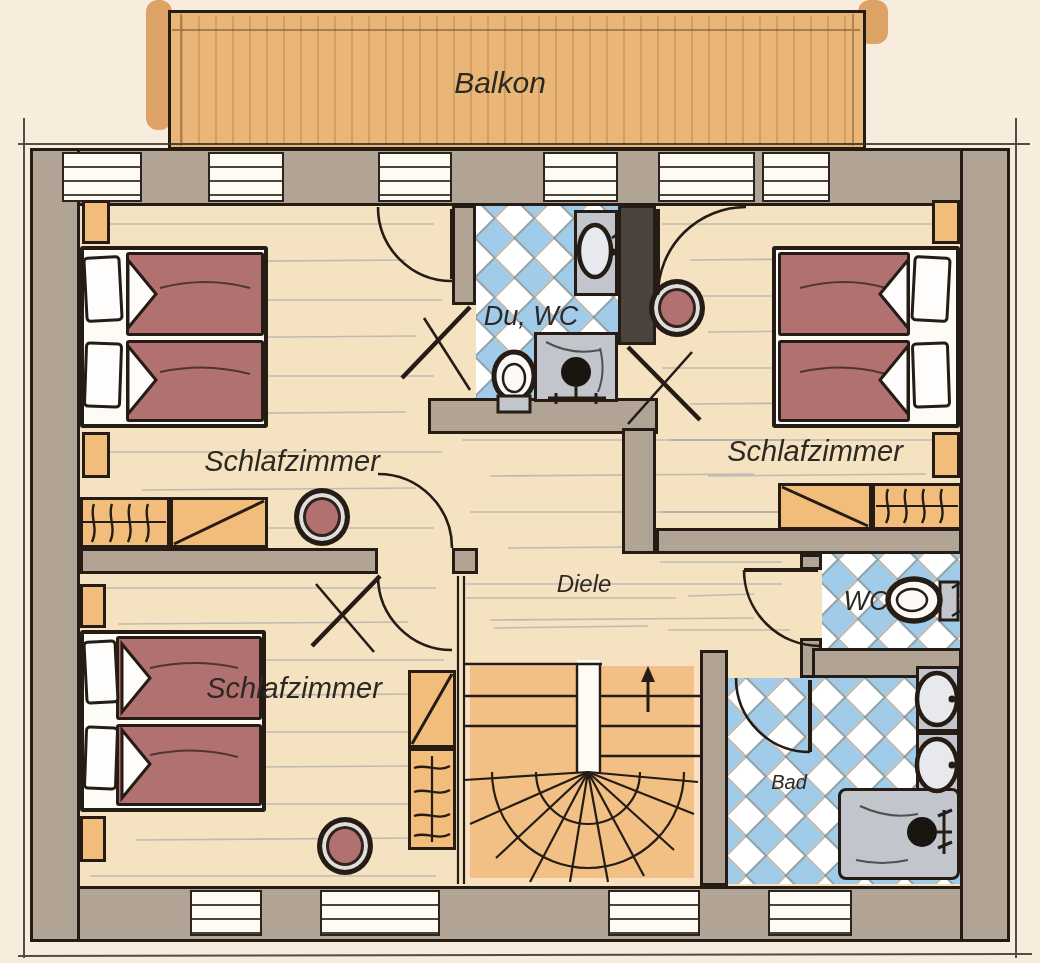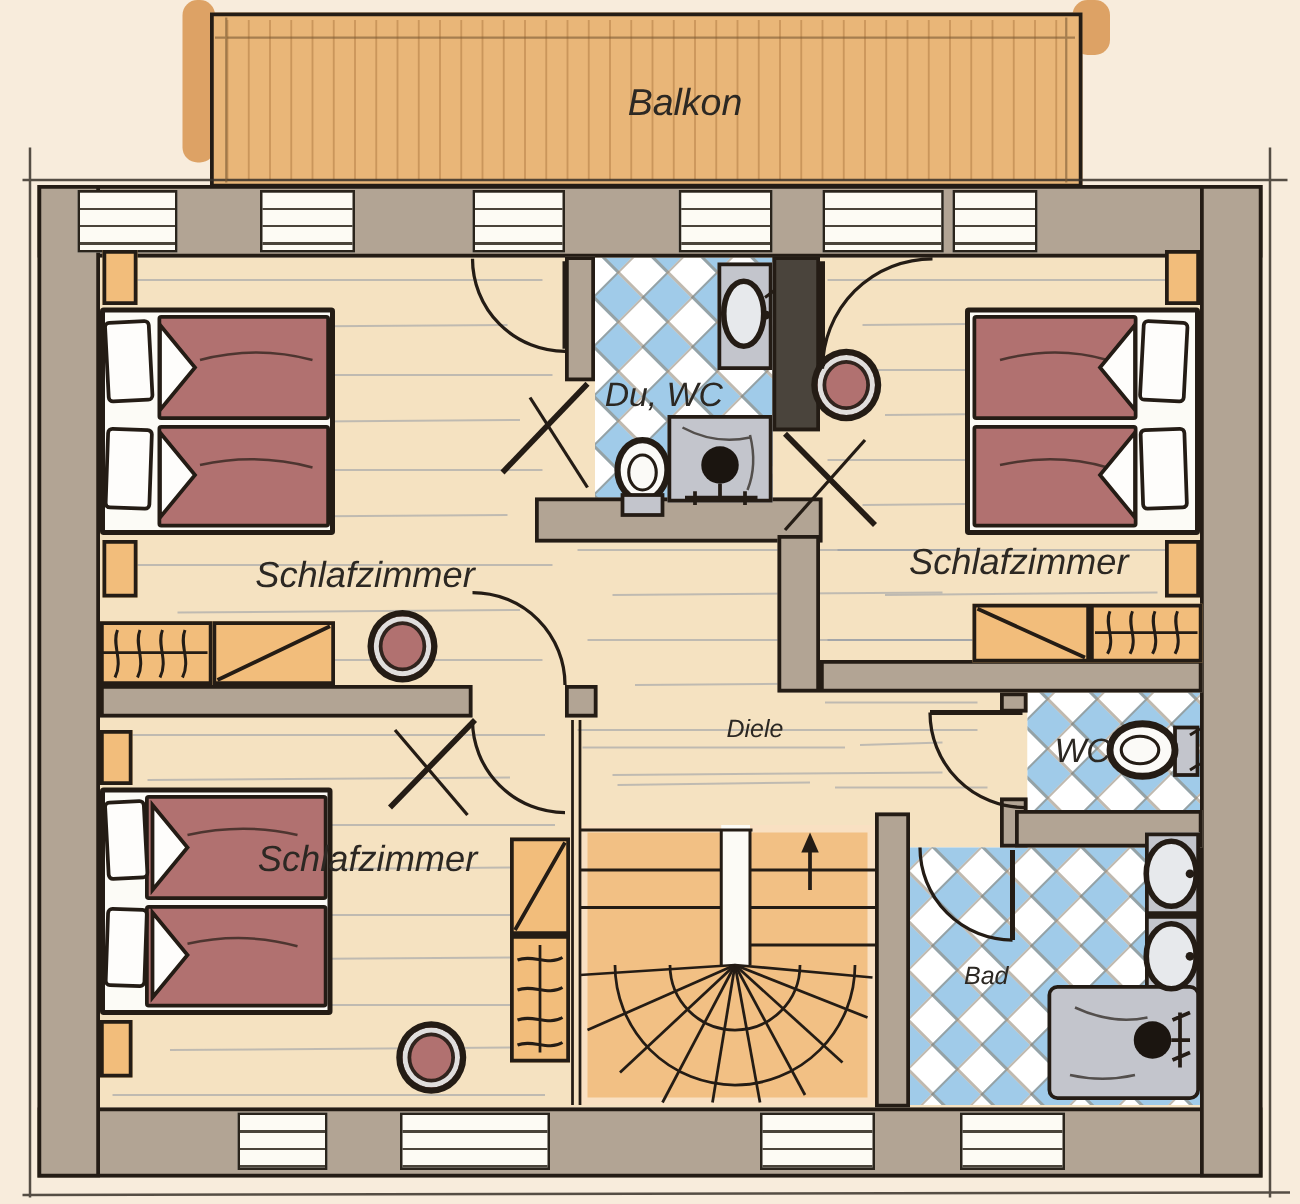--- a/index.html
+++ b/index.html
@@ -291,21 +291,21 @@
       <ellipse cx="937" cy="699" rx="20" ry="26" stroke-width="4.5" fill="#e7e9ec"></ellipse>
       <ellipse cx="937" cy="765" rx="20" ry="26" stroke-width="4.5" fill="#e7e9ec"></ellipse>
       <circle cx="952" cy="699" r="3.5" fill="#241c15" stroke="none"></circle>
       <circle cx="952" cy="765" r="3.5" fill="#241c15" stroke="none"></circle>
       <circle cx="922" cy="832" r="15" fill="#1b1510" stroke="none"></circle>
       <path stroke-width="3" d="M937,832 L952,832 M944,810 L944,854 M938,816 L952,810 M938,848 L952,842"></path>
       <path stroke-width="2" stroke-opacity=".7" d="M860,806 q30,14 58,8 M856,860 q26,6 52,0"></path>
     </g>
   </svg>
 
-  <div class="lbl" style="left:548px;top:83px;font-size:30px;">Balkon</div>
+  <div class="lbl" style="left:500px;top:83px;font-size:30px;">Balkon</div>
   <div class="lbl" style="left:292px;top:461px;font-size:29px;">Schlafzimmer</div>
   <div class="lbl" style="left:815px;top:451px;font-size:29px;">Schlafzimmer</div>
   <div class="lbl" style="left:294px;top:688px;font-size:29px;">Schlafzimmer</div>
   <div class="lbl" style="left:531px;top:316px;font-size:27px;">Du, WC</div>
-  <div class="lbl" style="left:604px;top:584px;font-size:20px;">Diele</div>
+  <div class="lbl" style="left:584px;top:584px;font-size:24px;">Diele</div>
   <div class="lbl" style="left:866px;top:601px;font-size:27px;">WC</div>
   <div class="lbl" style="left:789px;top:782px;font-size:20px;">Bad</div>
 </div>
 
 </body></html>

